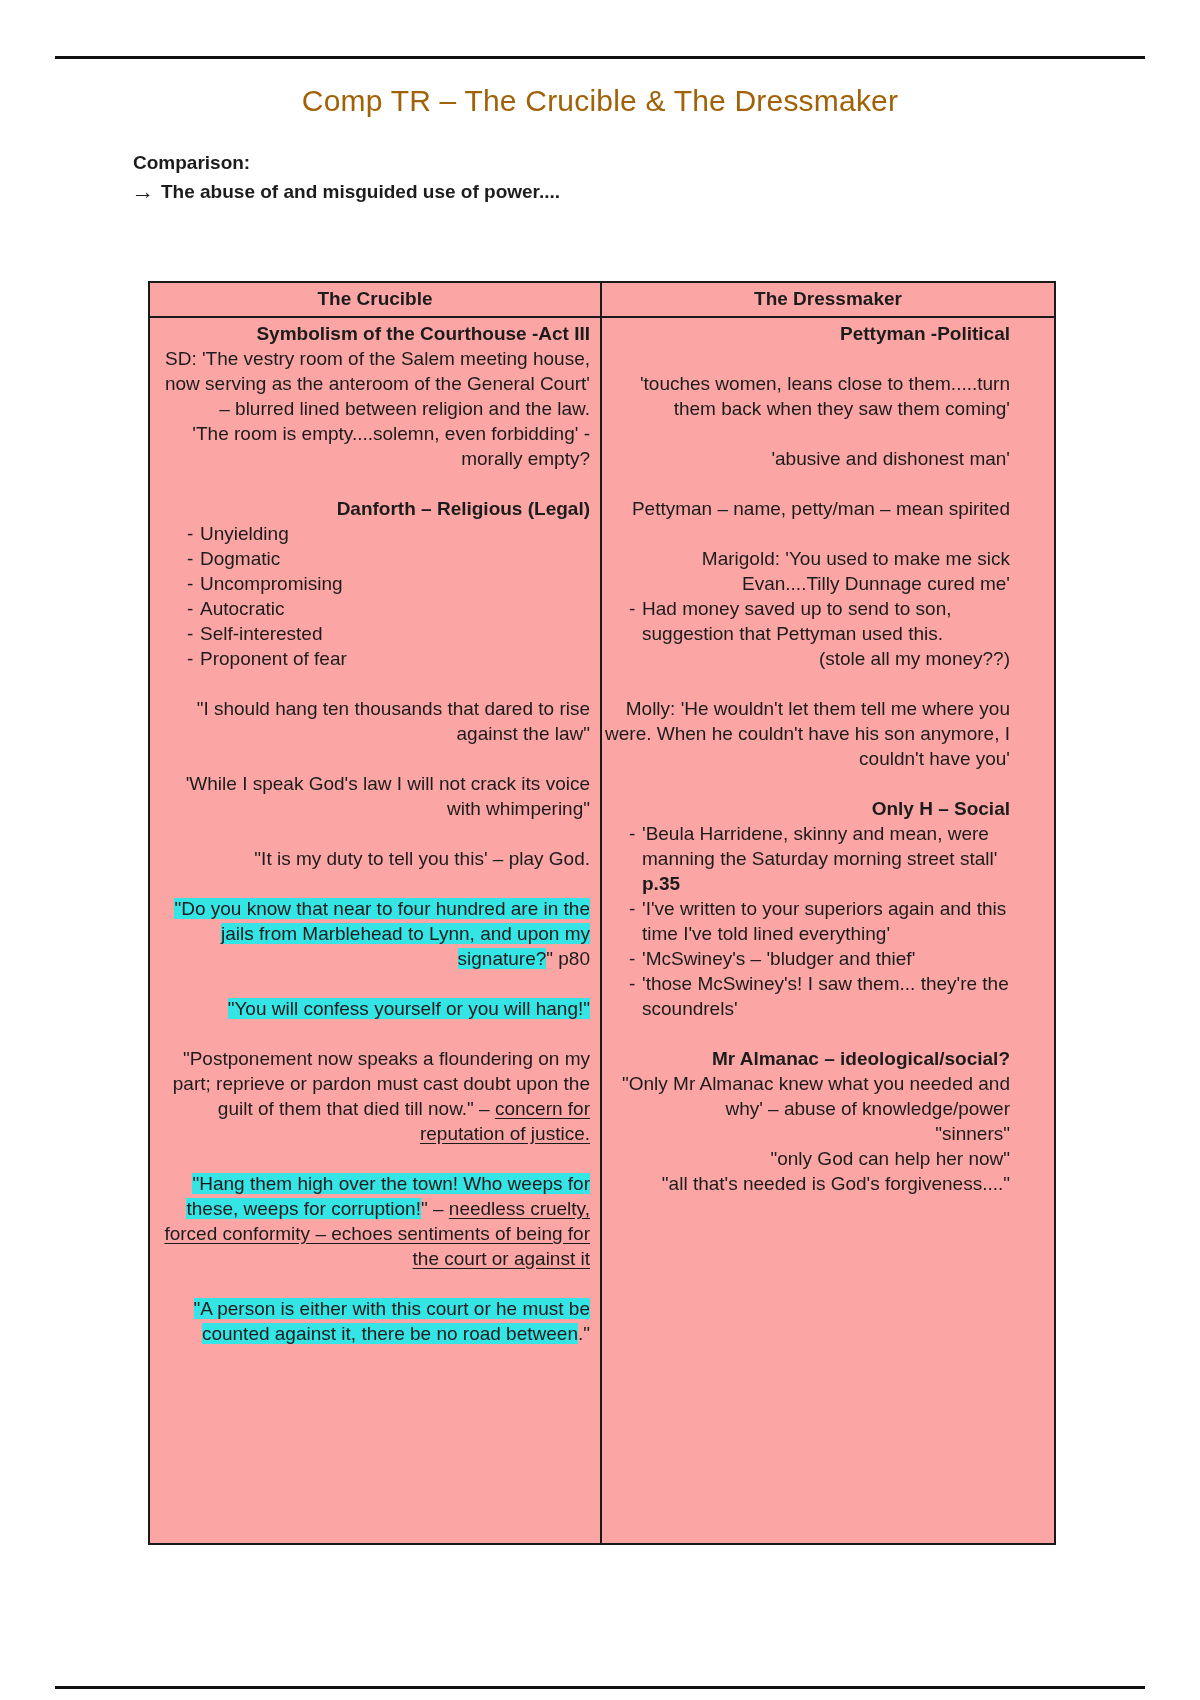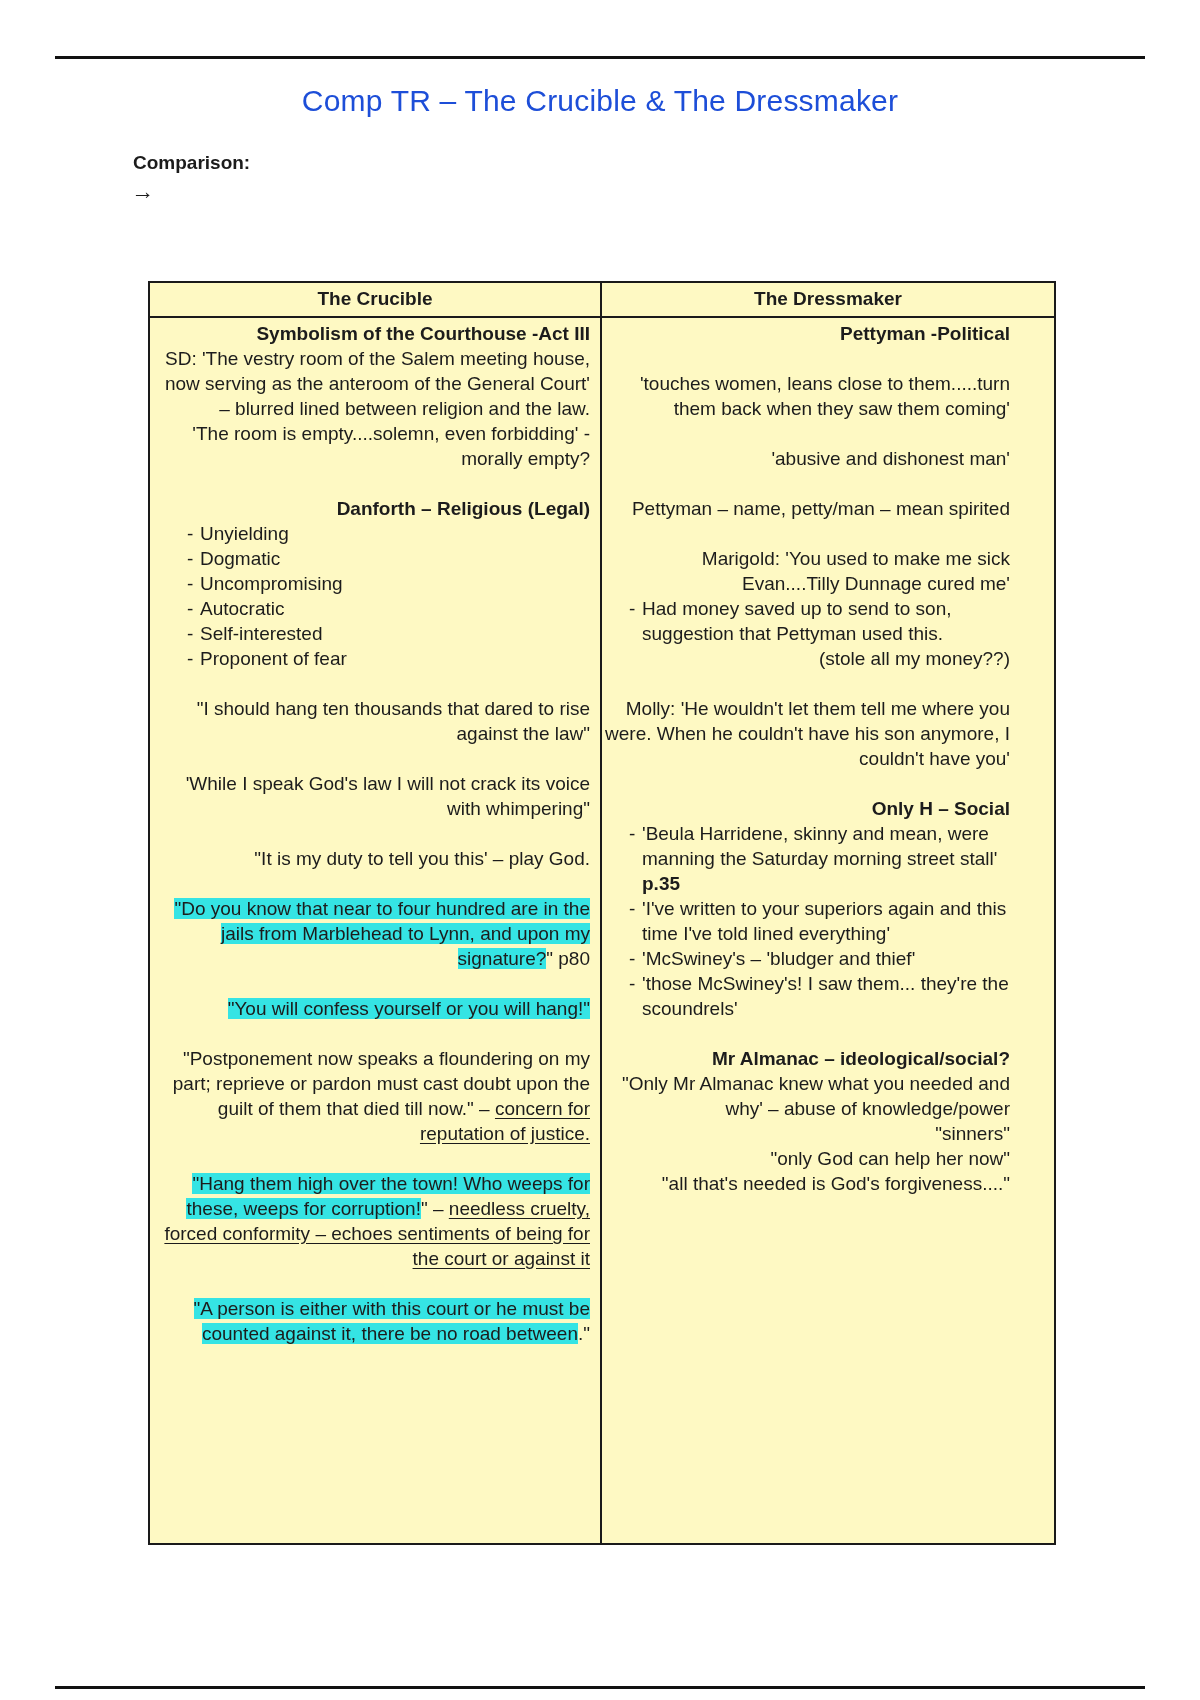--- a/index.html
+++ b/index.html
@@ -15,39 +15,39 @@
     position:absolute; left:55px; width:1090px; height:3px;
     background:#111111;
   }
   .rule-top { top:56px; }
   .rule-bottom { top:1686px; }
   .doc-title {
     position:absolute; top:84px; left:0; width:1200px;
     text-align:center;
     font-size:30px;
     letter-spacing:0.2px;
-    color:#1d4ed8;
+    color:#a16207;
   }
   .comparison-label {
     position:absolute; left:133px; top:152px;
     font-size:19px;
     font-weight:bold;
   }
   .focus-line {
     position:absolute; left:131px; top:180px;
     font-size:19px; font-weight:bold;
     display:flex; align-items:center;
   }
   .arrow-glyph { font-size:23px; font-weight:bold; margin-right:7px; line-height:1; }
   table.comp-table {
     position:absolute; left:148px; top:281px;
     width:906px;
     border-collapse:collapse;
     table-layout:fixed;
-    background:#fef9c3;
+    background:#fca5a5;
   }
   .comp-table th, .comp-table td {
     border:2px solid #1a1a1a;
   }
   .comp-table th {
     font-size:19px; font-weight:bold; text-align:center;
     padding:3px 0 4px 0;
     height:26px;
   }
   .comp-table td {
@@ -73,20 +73,21 @@
 <div>
 
   <div class="rule rule-top"></div>
 
   <div class="doc-title">Comp TR – The Crucible &amp; The Dressmaker</div>
 
   <div class="comparison-label">Comparison:</div>
 
   <div class="focus-line">
     <span class="arrow-glyph">→</span>
+    <span>The abuse of and misguided use of power....</span>
   </div>
 
   <table class="comp-table">
     <colgroup>
       <col style="width:452px">
       <col style="width:454px">
     </colgroup>
     <thead>
       <tr>
         <th>The Crucible</th>

